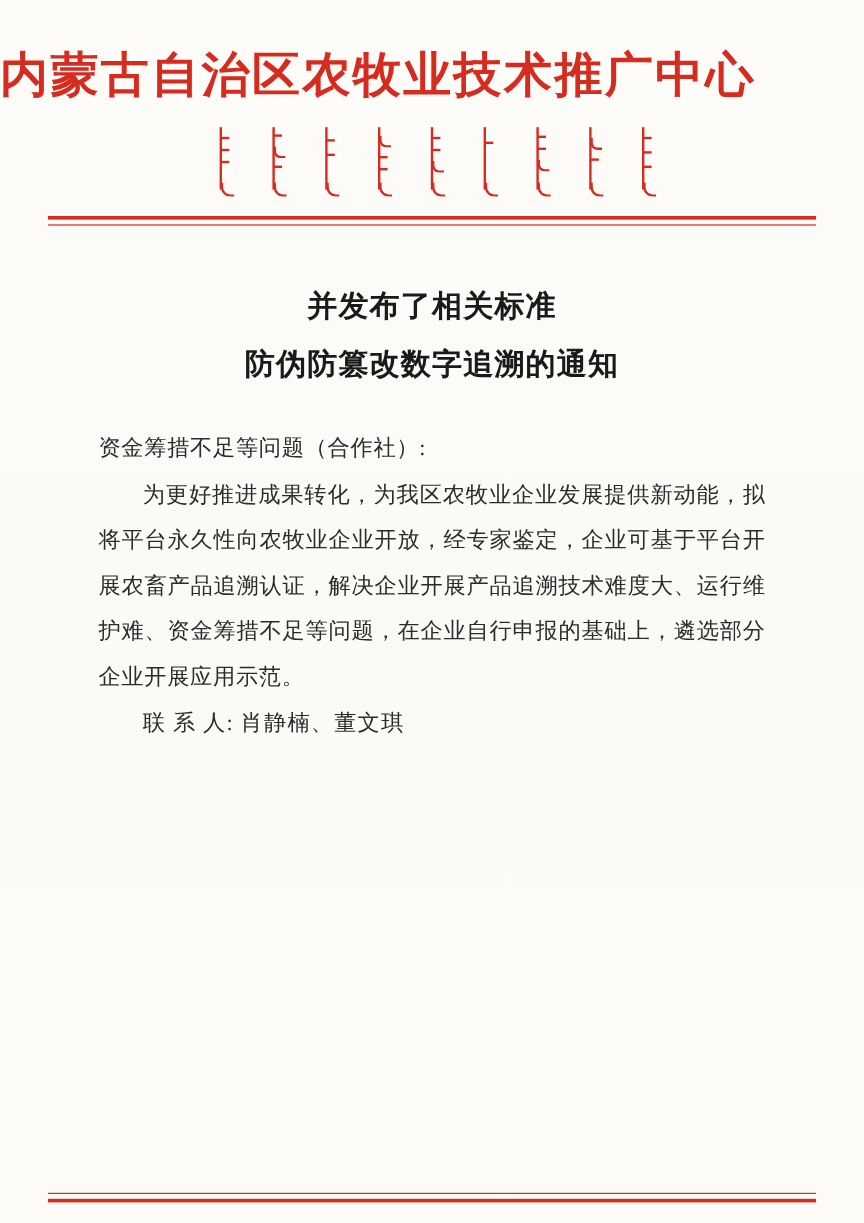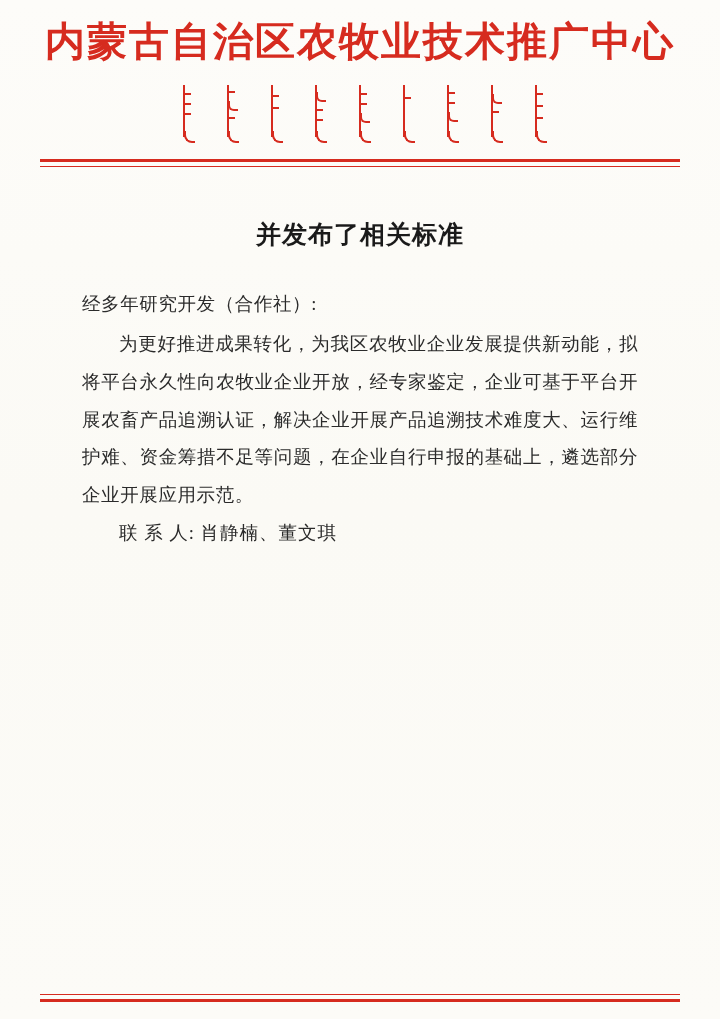--- a/index.html
+++ b/index.html
@@ -18,22 +18,21 @@
   .page {
     position: absolute;
     left: 0; top: 0;
     width: 720px;
     height: 1019px;
     background: linear-gradient(180deg,#fdfcf9 0%,#fbfaf5 50%,#fcfbf7 100%);
   }
 
   
   .letterhead {
-    padding-top: 19px;
-    text-align: center;
+    padding-top: 40px;
   }
   .org-title {
     color: #d62b1f;
     font-family: "Liberation Serif", serif;
     font-weight: bold;
     font-size: 40px;
     letter-spacing: 2px;
     line-height: 1.15;
     white-space: nowrap;
   }
@@ -220,23 +219,24 @@
         <span class="tail"></span>
       </div>
     </div>
 
     <div class="rule-thick"></div>
     <div class="rule-thin"></div>
   </div>
 
   <div class="doc-title">
     <div>并发布了相关标准</div>
+    <div>防伪防篡改数字追溯的通知</div>
   </div>
 
   <div class="body-block">
-    <div class="salutation">经多年研究开发（合作社）:</div>
+    <div class="salutation">资金筹措不足等问题（合作社）:</div>
     <p class="para">为更好推进成果转化，为我区农牧业企业发展提供新动能，拟将平台永久性向农牧业企业开放，经专家鉴定，企业可基于平台开展农畜产品追溯认证，解决企业开展产品追溯技术难度大、运行维护难、资金筹措不足等问题，在企业自行申报的基础上，遴选部分企业开展应用示范。</p>
     <div class="contact">联 系 人: 肖静楠、董文琪</div>
   </div>
 
   <div class="footer-rule-thin"></div>
   <div class="footer-rule-thick"></div>
 </div>
 
 </body></html>

